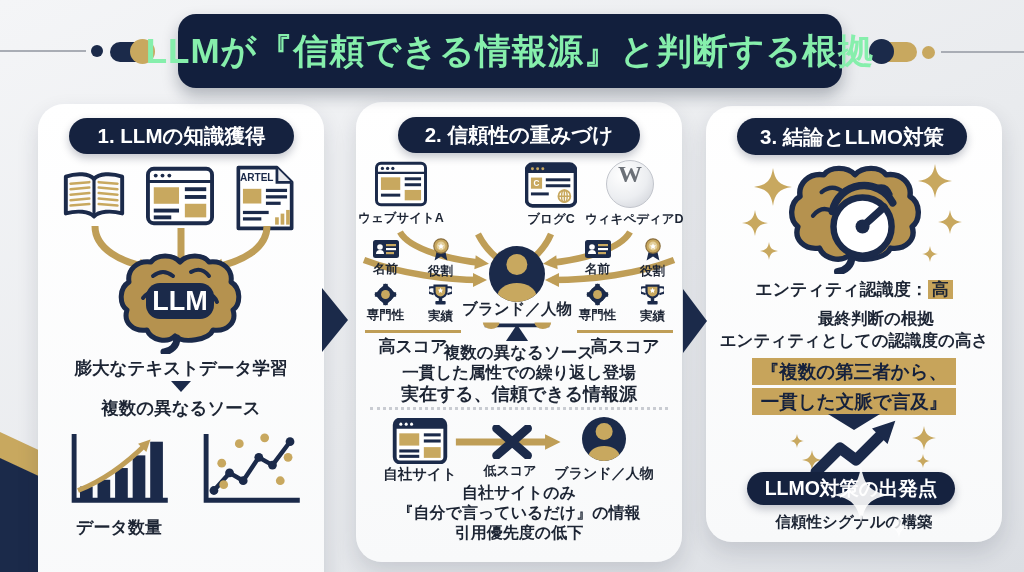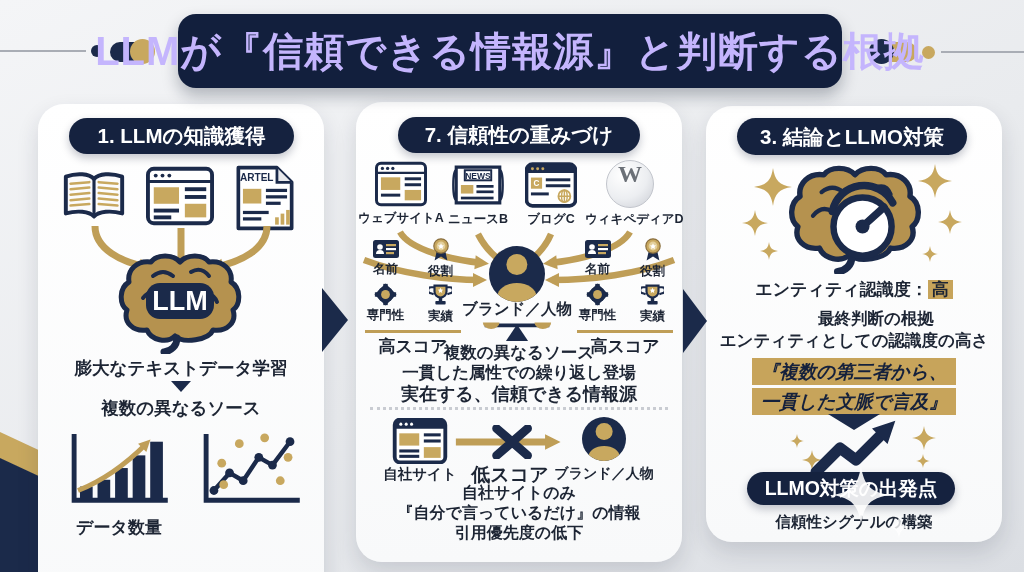--- a/index.html
+++ b/index.html
@@ -50,21 +50,21 @@
   <div class="abs" style="left:130px;top:39px;width:25px;height:25px;border-radius:50%;background:#c8a85f;"></div>
   <div class="abs" style="left:873px;top:42px;width:44px;height:20px;border-radius:10px;background:#c8a85f;"></div>
   <div class="abs" style="left:869px;top:39px;width:25px;height:25px;border-radius:50%;background:#1b2a4a;"></div>
   <div class="abs" style="left:922px;top:46px;width:13px;height:13px;border-radius:50%;background:#c8a85f;"></div>
   <div class="deco-line" style="left:941px;top:51px;width:83px;"></div>
 
   <div class="abs" style="left:0;bottom:0;width:300px;height:140px;background:#c8a85f;clip-path:polygon(0 0,100% 100%,81% 100%,0 19%);"></div>
   <div class="abs" style="left:0;bottom:0;width:245px;height:114px;background:#1b2a4a;clip-path:polygon(0 0,0 100%,100% 100%);"></div>
 
   <div class="abs" style="left:178px;top:14px;width:664px;height:74px;background:#121f3d;border-radius:18px;display:flex;align-items:center;justify-content:center;box-shadow:0 8px 16px rgba(10,20,40,.28);z-index:3;">
-    <div style="color:#c4b5fd;font-size:40px;letter-spacing:1px;white-space:nowrap;">LLMが『信頼できる情報源』と判断する根拠</div>
+    <div style="color:#86efac;font-size:35px;letter-spacing:1px;white-space:nowrap;">LLMが『信頼できる情報源』と判断する根拠</div>
   </div>
 
   <div class="chev" style="left:322px;top:288px;width:26px;height:64px;z-index:3;"></div>
   <div class="chev" style="left:683px;top:289px;width:24px;height:64px;z-index:3;"></div>
 
   <div class="panel" style="left:38px;top:104px;width:286px;height:528px;z-index:2;">
     <div class="pill" style="left:31px;top:14px;width:225px;height:36px;font-size:20.5px;">1. LLMの知識獲得</div>
 
     <svg class="abs" style="left:20px;top:64px;" width="72" height="58" viewBox="0 0 92 66">
       <path d="M46 10 C40 3 24 2 10 7 L10 54 C24 50 40 51 46 58 C52 51 68 50 82 54 L82 7 C68 2 52 3 46 10 Z" fill="#fbfbfc" stroke="#1b2a4a" stroke-width="5" stroke-linejoin="round"></path>
@@ -176,49 +176,36 @@
           <circle cx="44" cy="14" r="4.5"></circle>
           <circle cx="70" cy="8" r="4.5"></circle>
         <circle cx="94" cy="28" r="4.5"></circle>
           <circle cx="86" cy="52" r="4.5"></circle>
           <circle cx="28" cy="56" r="4.5"></circle>
       </g>
     </svg>
   </div>
 
   <div class="panel" style="left:356px;top:102px;width:326px;height:460px;z-index:2;">
-    <div class="pill" style="left:42px;top:15px;width:242px;height:36px;font-size:20.5px;">7. 信頼性の重みづけ</div>
+    <div class="pill" style="left:42px;top:15px;width:242px;height:36px;font-size:20.5px;">2. 信頼性の重みづけ</div>
 
     <div class="source" style="left:0;top:59px;">
       <svg width="52" height="46" viewBox="0 0 70 60">
         <rect x="2" y="2" width="66" height="56" rx="6" fill="#fff" stroke="#1b2a4a" stroke-width="4"></rect>
         <circle cx="10" cy="9" r="2.2" fill="#1b2a4a"></circle>
           <circle cx="17" cy="9" r="2.2" fill="#1b2a4a"></circle>
           <circle cx="24" cy="9" r="2.2" fill="#1b2a4a"></circle>
         <path d="M2 15 H68" stroke="#1b2a4a" stroke-width="3"></path>
         <rect x="8" y="21" width="26" height="17" fill="#c8a85f"></rect>
         <rect x="40" y="21" width="22" height="4" fill="#1b2a4a"></rect>
           <rect x="40" y="29" width="22" height="4" fill="#1b2a4a"></rect>
         <rect x="40" y="38" width="22" height="14" fill="#c8a85f"></rect>
         <rect x="8" y="43" width="26" height="4" fill="#1b2a4a"></rect>
       </svg>
       <div class="source-label">ウェブサイトA</div>
-    </div>
-    <div class="source" style="left:77px;top:60px;">
-      <svg width="56" height="46" viewBox="0 0 72 58">
-        <path d="M8 6 H64 V52 H8 Z" fill="#fff" stroke="#1b2a4a" stroke-width="4"></path>
-        <path d="M8 10 C3 10 3 48 8 48 M64 10 C69 10 69 48 64 48" stroke="#1b2a4a" stroke-width="3" fill="none"></path>
-        <rect x="19" y="10" width="34" height="13" fill="#fff" stroke="#1b2a4a" stroke-width="2.5"></rect>
-        <text x="36" y="21" font-size="11" font-weight="bold" fill="#1b2a4a" text-anchor="middle">NEWS</text>
-        <rect x="14" y="29" width="16" height="11" fill="#c8a85f"></rect>
-        <rect x="34" y="29" width="22" height="3.5" fill="#1b2a4a"></rect>
-          <rect x="34" y="36" width="22" height="3.5" fill="#1b2a4a"></rect>
-        <rect x="14" y="44" width="42" height="3.5" fill="#1b2a4a"></rect>
-      </svg>
-      <div class="source-label">ニュースB</div>
     </div>
     <div class="source" style="left:150px;top:60px;">
       <svg width="52" height="46" viewBox="0 0 70 60">
         <rect x="2" y="2" width="66" height="56" rx="8" fill="#fff" stroke="#1b2a4a" stroke-width="5"></rect>
         <path d="M9 2 H61 a7 7 0 0 1 7 7 V14 H2 V9 a7 7 0 0 1 7 -7 Z" fill="#1b2a4a"></path>
         <circle cx="10" cy="8" r="2" fill="#c8a85f"></circle>
           <circle cx="17" cy="8" r="2" fill="#c8a85f"></circle>
           <circle cx="24" cy="8" r="2" fill="#c8a85f"></circle>
         <rect x="8" y="20" width="15" height="15" fill="#c8a85f"></rect>
         <text x="15.5" y="32" font-size="11" font-weight="bold" fill="#ffffff" text-anchor="middle">C</text>
@@ -381,21 +368,21 @@
 
     <svg class="abs" style="left:96px;top:323px;" width="126" height="34" viewBox="0 0 130 34">
       <defs>
         <marker id="m-a4" markerUnits="userSpaceOnUse" markerWidth="20" markerHeight="20" refX="10" refY="10" orient="auto">
           <path d="M2 2 L18 10 L2 18 Z" fill="#bf9e57"></path>
         </marker>
       </defs>
       <path d="M4 17 H104" stroke="#bf9e57" stroke-width="7" marker-end="url(#m-a4)"></path>
       <path d="M46 3 L78 31 M78 3 L46 31" stroke="#1b2a4a" stroke-width="9" stroke-linecap="round"></path>
     </svg>
-    <div class="abs" style="left:114px;top:360px;width:80px;text-align:center;font-size:19px;white-space:nowrap;">低スコア</div>
+    <div class="abs" style="left:114px;top:360px;width:80px;text-align:center;font-size:13px;white-space:nowrap;">低スコア</div>
 
     <div class="avatar" style="left:226px;top:315px;width:44px;height:44px;">
       <div class="head"></div>
       <div class="body"></div>
     </div>
     <div class="abs" style="left:188px;top:363px;width:120px;text-align:center;font-size:14px;white-space:nowrap;">ブランド／人物</div>
 
     <div class="ctext" style="top:381px;font-size:16px;">自社サイトのみ</div>
     <div class="ctext" style="top:401px;font-size:16px;">『自分で言っているだけ』の情報</div>
     <div class="ctext" style="top:421px;font-size:16px;">引用優先度の低下</div>
@@ -436,21 +423,21 @@
       <path d="M72 58 L92 40" stroke="#1b2a4a" stroke-width="7" stroke-linecap="round"></path>
       <circle cx="72" cy="58" r="6.5" fill="#1b2a4a"></circle>
     </svg>
 
     <div class="abs" style="top:172px;left:0;width:100%;text-align:center;font-size:17px;white-space:nowrap;">
       <span>エンティティ認識度：</span><span class="hl">高</span>
     </div>
     <div class="ctext" style="top:202px;font-size:16.5px;padding-left:44px;">最終判断の根拠</div>
     <div class="ctext" style="top:224px;font-size:16.5px;">エンティティとしての認識度の高さ</div>
 
-    <div class="abs" style="top:252px;left:0;width:100%;font-style:italic;">
+    <div class="abs" style="top:252px;left:0;width:100%;">
       <div class="quote-line">『複数の第三者から、</div>
       <div class="quote-line">一貫した文脈で言及』</div>
     </div>
 
     <div class="tri-down" style="left:122px;top:308px;width:52px;height:16px;"></div>
 
     <svg class="abs" style="left:84px;top:328px;" width="14" height="14" viewBox="0 0 24 24">
         <path d="M12 0 C13.2 8 16 10.8 24 12 C16 13.2 13.2 16 12 24 C10.8 16 8 13.2 0 12 C8 10.8 10.8 8 12 0 Z" fill="#c8a85f"></path>
       </svg>
     <svg class="abs" style="left:96px;top:344px;" width="20" height="20" viewBox="0 0 24 24">

